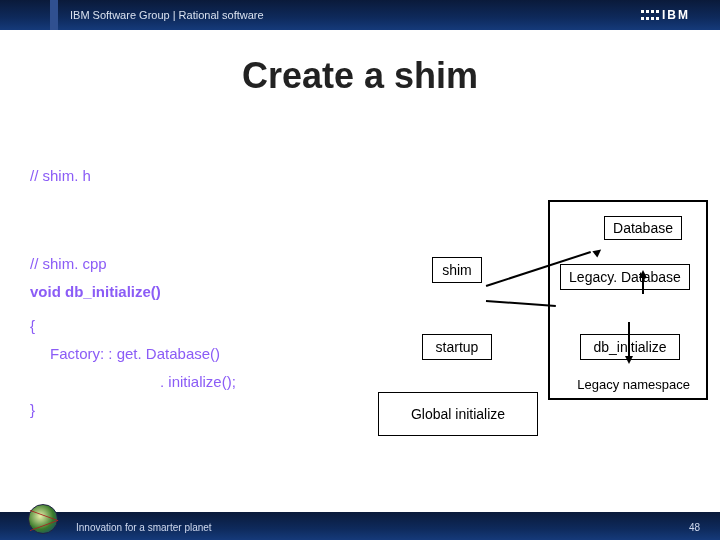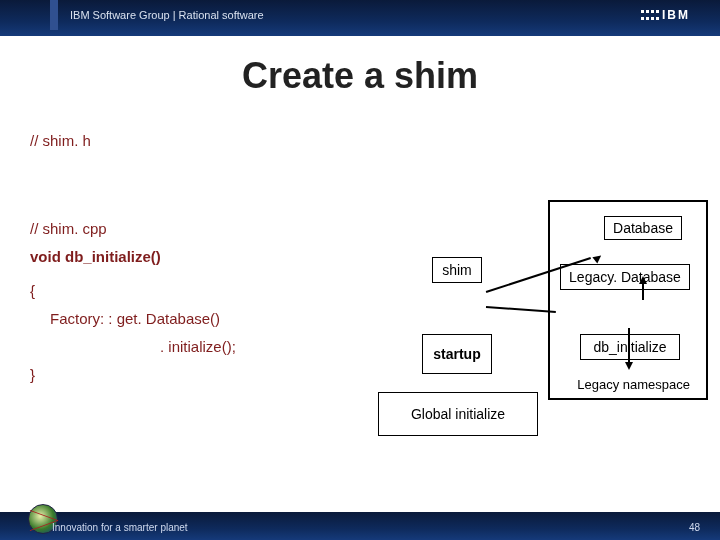--- a/index.html
+++ b/index.html
@@ -1,59 +1,59 @@
 <!DOCTYPE html>
 <html><head>
 <meta charset="utf-8">
 <style>
   * { box-sizing: border-box; margin: 0; padding: 0; }
   html, body { width: 720px; height: 540px; font-family: Arial, Helvetica, sans-serif; background: #fff; overflow: hidden; }
   .slide { position: relative; width: 720px; height: 540px; }
-  .header { position: relative; height: 36px; background: linear-gradient(to bottom, #0a1a3a 0%, #0e2a5c 60%, #153a7a 100%); }
+  .header { position: relative; height: 30px; background: linear-gradient(to bottom, #0a1a3a 0%, #0e2a5c 60%, #153a7a 100%); }
   .header-left-tab { position: absolute; left: 50px; top: 0; width: 8px; height: 30px; background: #305090; }
   .header-text { position: absolute; left: 70px; top: 0; height: 30px; line-height: 30px; color: #d8e0ee; font-size: 11px; }
   .header-logo { position: absolute; right: 30px; top: 0; height: 30px; display: flex; align-items: center; color: #fff; font-size: 12px; font-weight: bold; letter-spacing: 2px; }
   .header-logo .dot { width: 3px; height: 3px; background: #fff; margin: 1px; display: inline-block; }
   .logo-dots { display: grid; grid-template-columns: repeat(4, 3px); grid-gap: 2px; margin-right: 4px; }
 
   .title { position: absolute; left: 0; top: 55px; width: 720px; text-align: center; font-size: 36px; font-weight: bold; color: #222; }
 
-  .code { position: absolute; left: 30px; font-size: 15px; color: #7f1d1d; line-height: 1.5; }
+  .code { position: absolute; left: 30px; font-size: 15px; color: #8b5cf6; line-height: 1.5; margin-top: 35px; }
   .code .kw { font-weight: bold; }
   .c1 { top: 130px; }
   .c2 { top: 158px; }
   .c3 { top: 218px; }
   .c4 { top: 246px; }
   .c5 { top: 280px; }
   .c6 { top: 308px; left: 50px; }
   .c7 { top: 336px; left: 160px; }
   .c8 { top: 364px; }
 
   .box { position: absolute; border: 1.5px solid #000; background: #fff; display: flex; align-items: center; justify-content: center; font-size: 14px; }
   .outer-legacy { left: 548px; top: 200px; width: 160px; height: 200px; border-width: 2px; }
   .outer-legacy-label { position: absolute; right: 16px; bottom: 6px; font-size: 13px; }
   .outer-global { left: 378px; top: 392px; width: 160px; height: 44px; }
   .box-shim { left: 432px; top: 257px; width: 50px; height: 26px; }
-  .box-startup { left: 422px; top: 334px; width: 70px; height: 40px; font-weight: bold; }
+  .box-startup { left: 422px; top: 334px; width: 70px; height: 26px; }
   .box-db { left: 604px; top: 216px; width: 78px; height: 24px; }
   .box-legacydb { left: 560px; top: 264px; width: 130px; height: 26px; }
   .box-dbinit { left: 580px; top: 334px; width: 100px; height: 26px; }
 
   .arrow { position: absolute; }
   .line { position: absolute; background: #000; }
   .up-arrow-head { position: absolute; width: 0; height: 0; border-left: 4px solid transparent; border-right: 4px solid transparent; border-bottom: 8px solid #000; }
   .down-arrow-head { position: absolute; width: 0; height: 0; border-left: 4px solid transparent; border-right: 4px solid transparent; border-top: 8px solid #000; }
   .ne-head { position: absolute; width: 0; height: 0; border-left: 8px solid #000; border-top: 4px solid transparent; border-bottom: 4px solid transparent; transform: rotate(-38deg); }
 
   .footer { position: absolute; left: 0; bottom: 0; width: 720px; height: 28px; background: linear-gradient(to bottom, #0a1a3a 0%, #0e2a5c 60%, #153a7a 100%); }
   .footer-icon { position: absolute; left: 28px; bottom: 6px; width: 30px; height: 30px; border-radius: 50%; background: radial-gradient(circle at 40% 40%, #e8f0aa 0%, #3a7a2a 55%, #003a8a 100%); border: 1px solid #224; }
   .footer-icon::before, .footer-icon::after { content: ""; position: absolute; background: #aa2222; }
   .footer-icon::before { width: 30px; height: 1px; top: 10px; left: 0; transform: rotate(20deg); }
   .footer-icon::after  { width: 30px; height: 1px; top: 20px; left: 0; transform: rotate(-20deg); }
-  .footer-text { position: absolute; left: 52px; bottom: 7px; color: #cfd9ee; font-size: 10px; }
+  .footer-text { position: absolute; left: 76px; bottom: 7px; color: #cfd9ee; font-size: 10px; }
   .footer-num { position: absolute; right: 20px; bottom: 7px; color: #cfd9ee; font-size: 10px; }
 </style>
 </head>
 <body>
 
 <div class="slide">
 
   <div class="header">
     <div class="header-left-tab"></div>
     <div class="header-text">IBM Software Group | Rational software</div>

